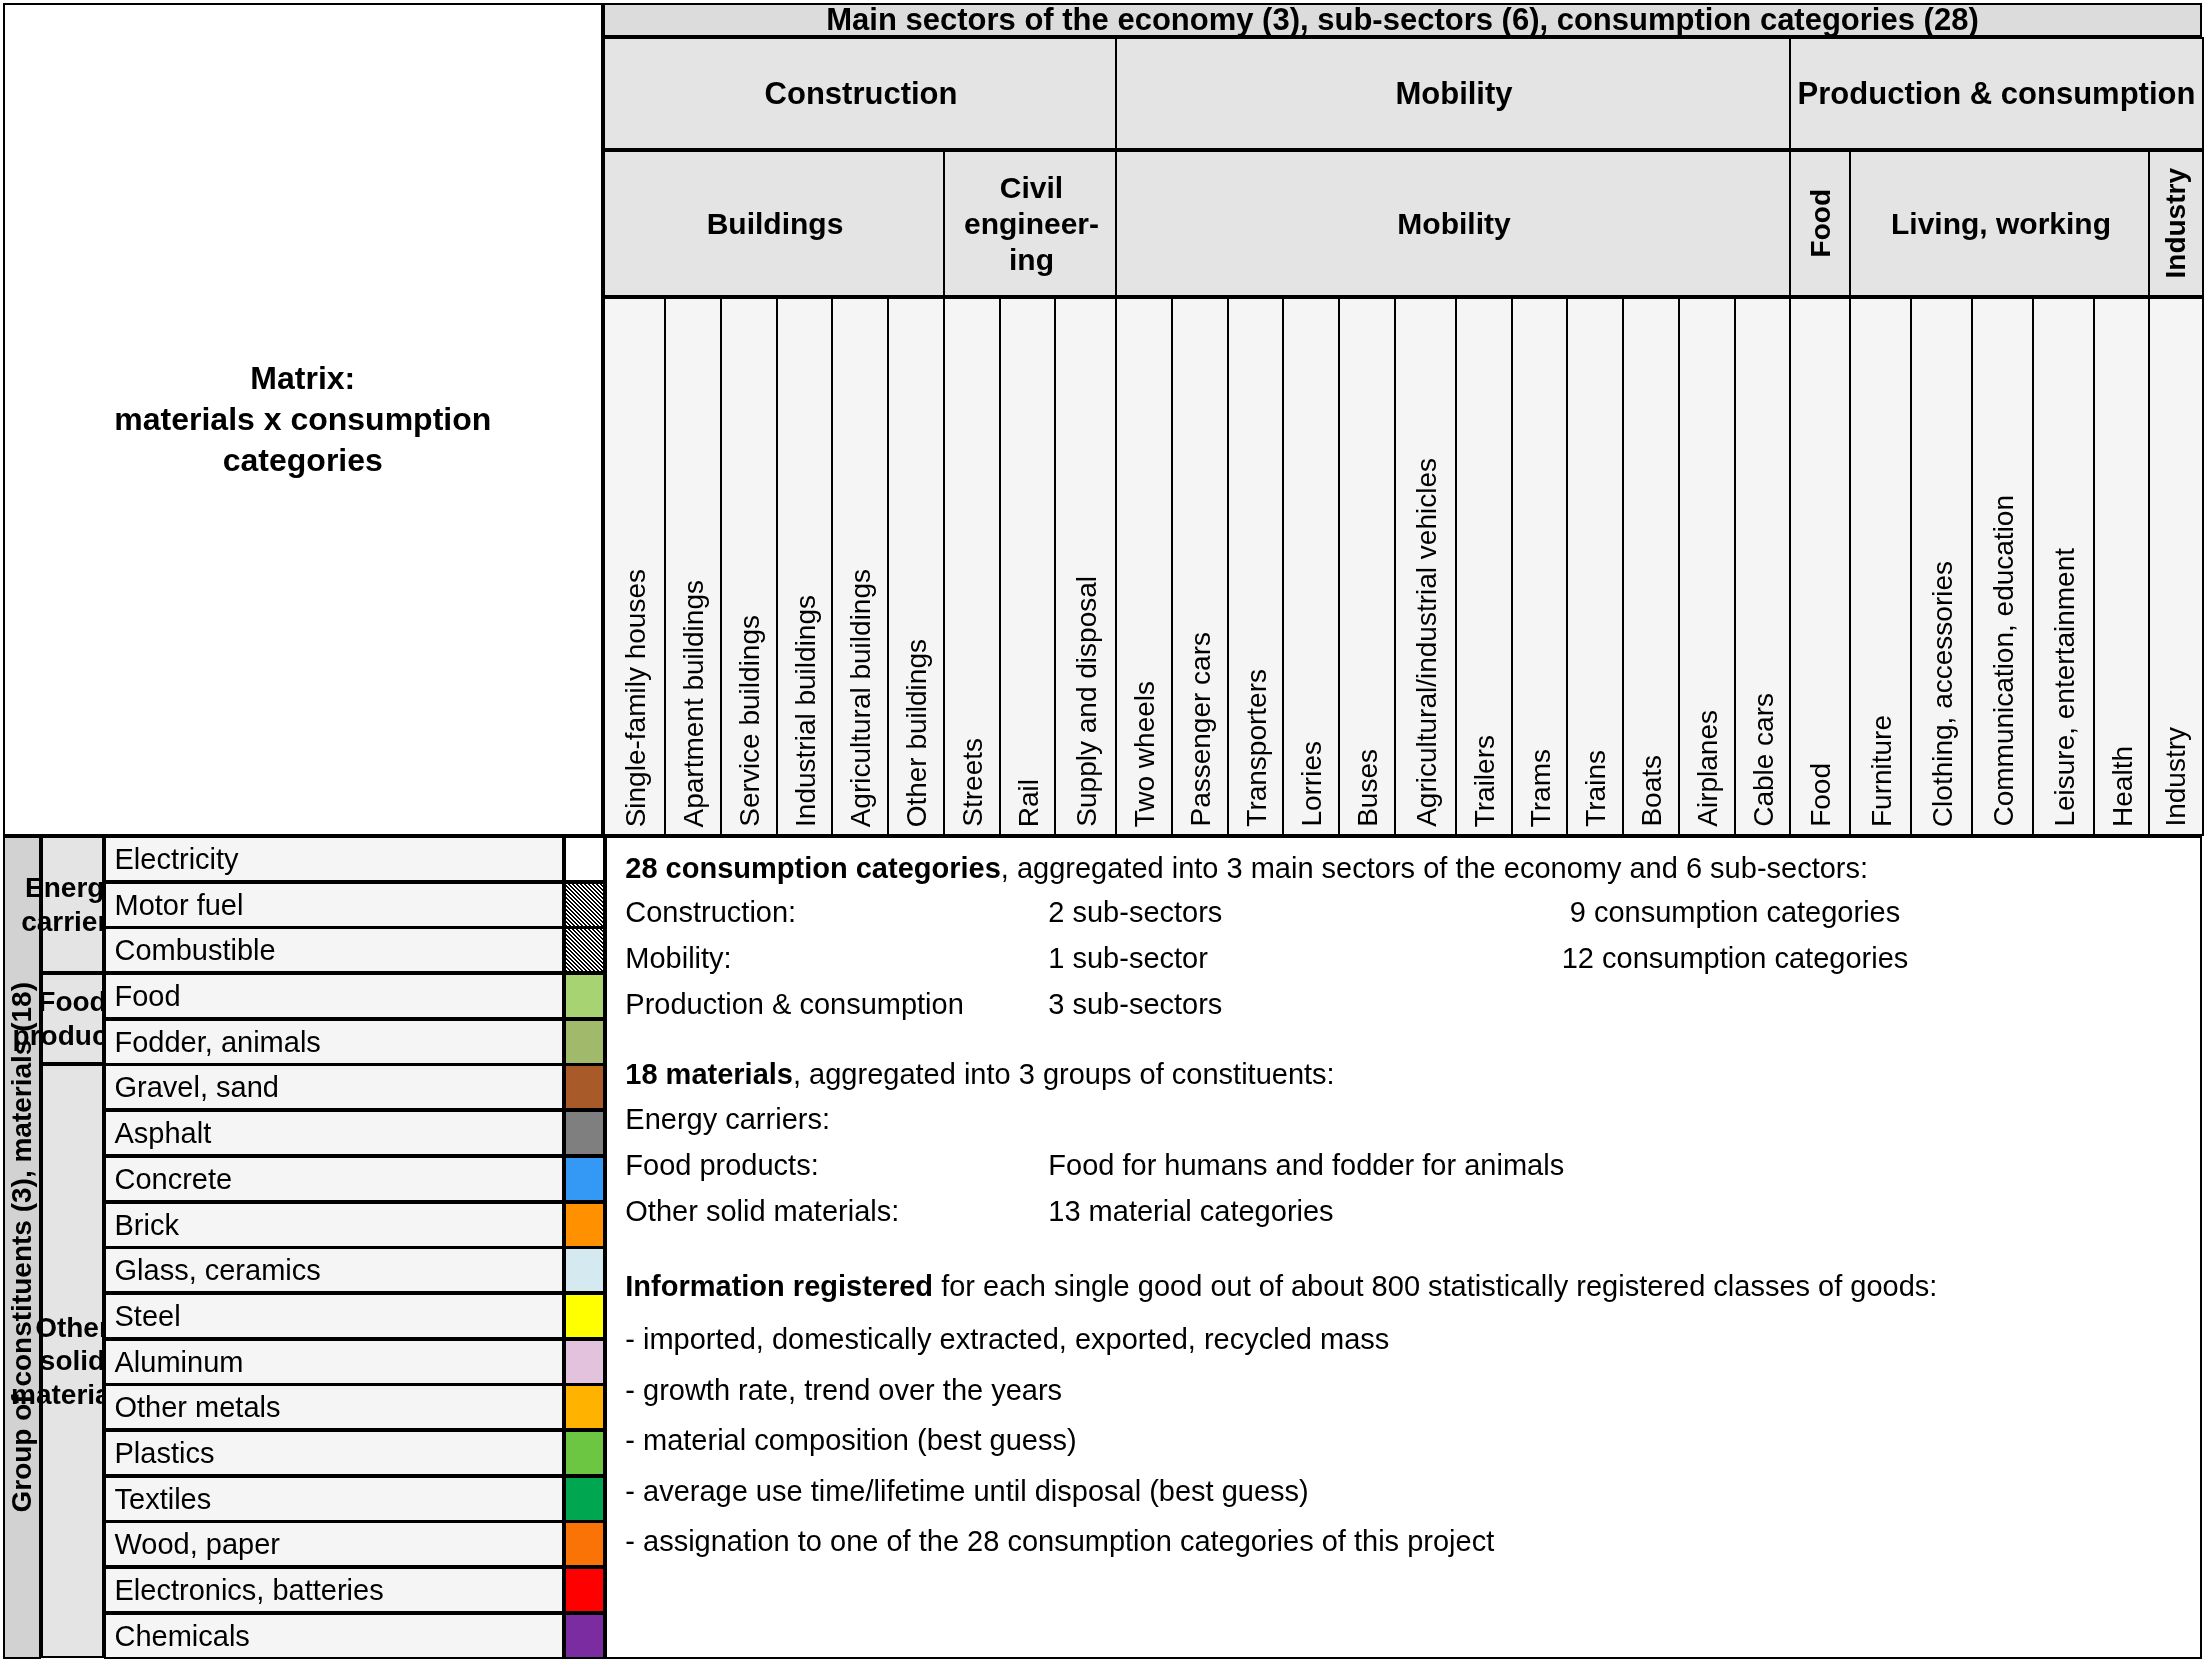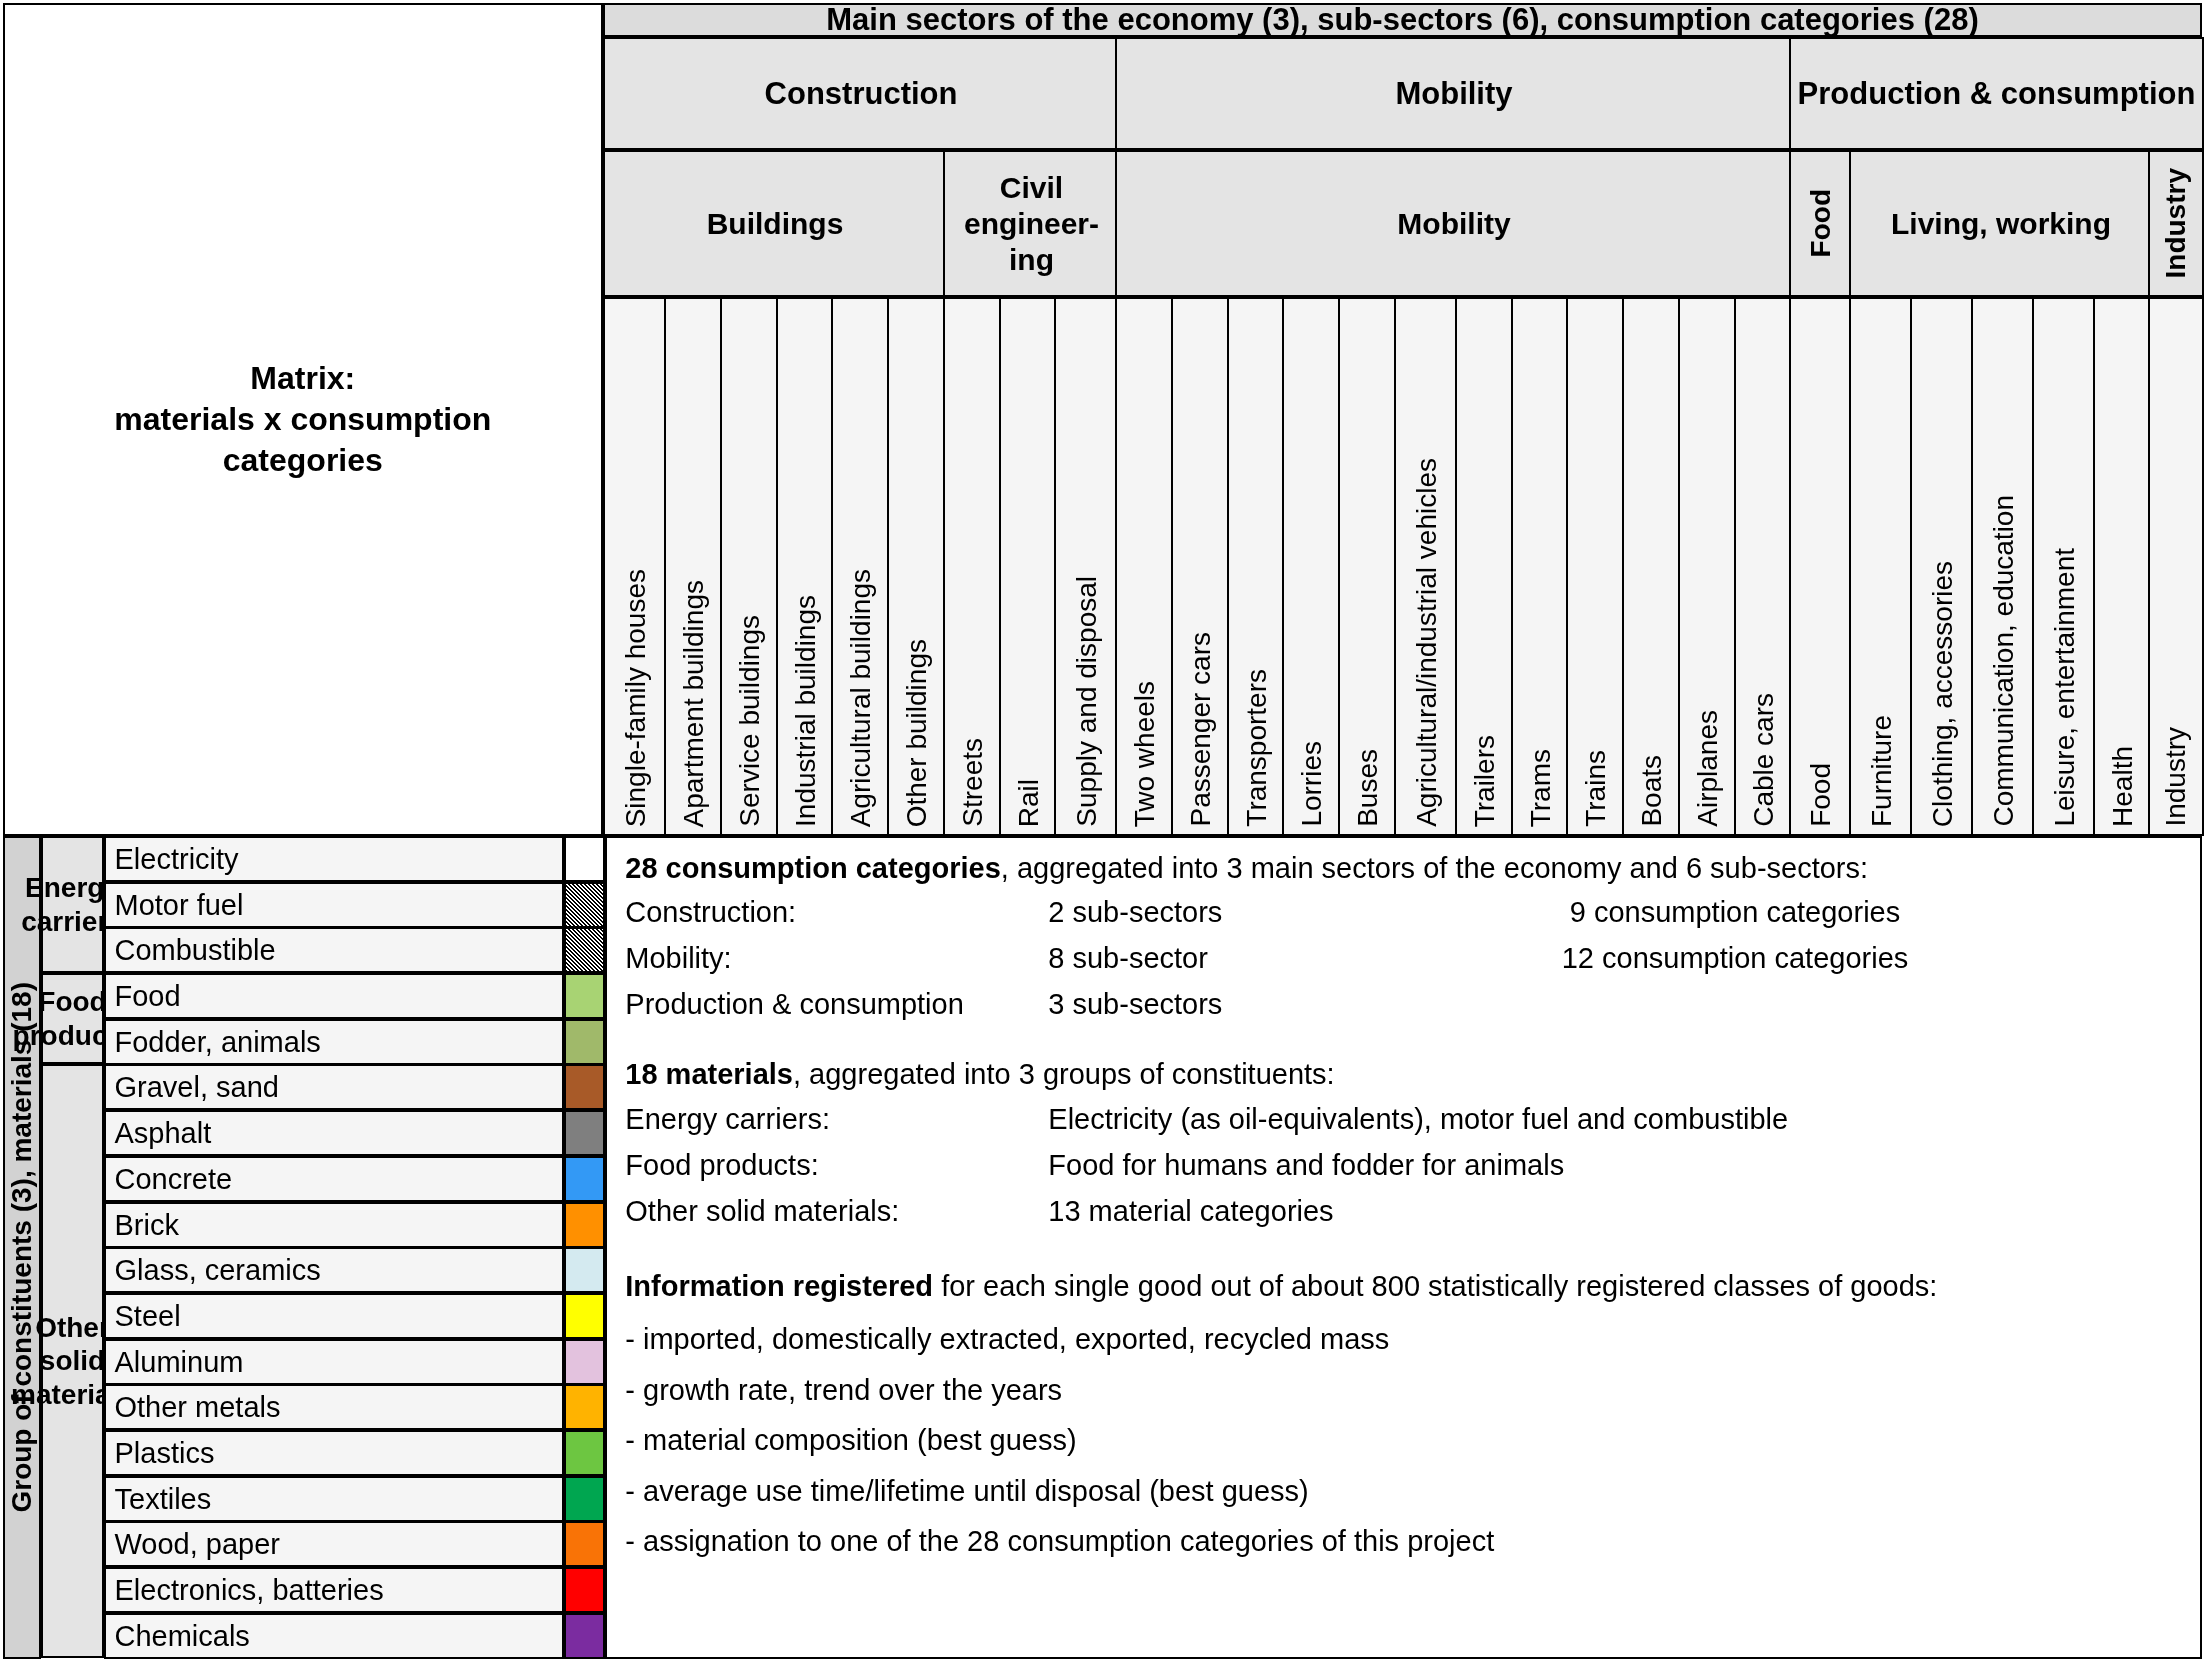--- a/index.html
+++ b/index.html
@@ -337,41 +337,40 @@
     <div class="blk"></div>
     <div id="b1rows">
         <div class="row3">
           <div class="c1">Construction:</div>
           <div class="c2">2 sub-sectors</div>
           <div class="c3">9 consumption  categories</div>
         </div>
         <div style="height: 17px;"></div>
         <div class="row3">
           <div class="c1">Mobility:</div>
-          <div class="c2">8 sub-sector</div>
+          <div class="c2">1 sub-sector</div>
           <div class="c3">12 consumption  categories</div>
         </div>
         <div style="height: 17px;"></div>
         <div class="row3">
           <div class="c1">Production &amp; consumption</div>
           <div class="c2">3 sub-sectors</div>
         </div>
         <div style="height: 17px;"></div>
       </div>
 
     <div class="spacer"></div>
 
     <p class="lead">
       <b>18 materials</b><span>, aggregated into 3 groups of constituents:</span>
     </p>
     <div class="blk"></div>
     <div id="b2rows">
         <div class="row3">
           <div class="c1">Energy carriers:</div>
-          <div style="flex: 1 1 0%;">Electricity (as oil-equivalents), motor fuel and combustible</div>
         </div>
         <div style="height: 17px;"></div>
         <div class="row3">
           <div class="c1">Food products:</div>
           <div style="flex: 1 1 0%;">Food for humans  and fodder for animals</div>
         </div>
         <div style="height: 17px;"></div>
         <div class="row3">
           <div class="c1">Other solid materials:</div>
           <div style="flex: 1 1 0%;">13 material categories</div>

